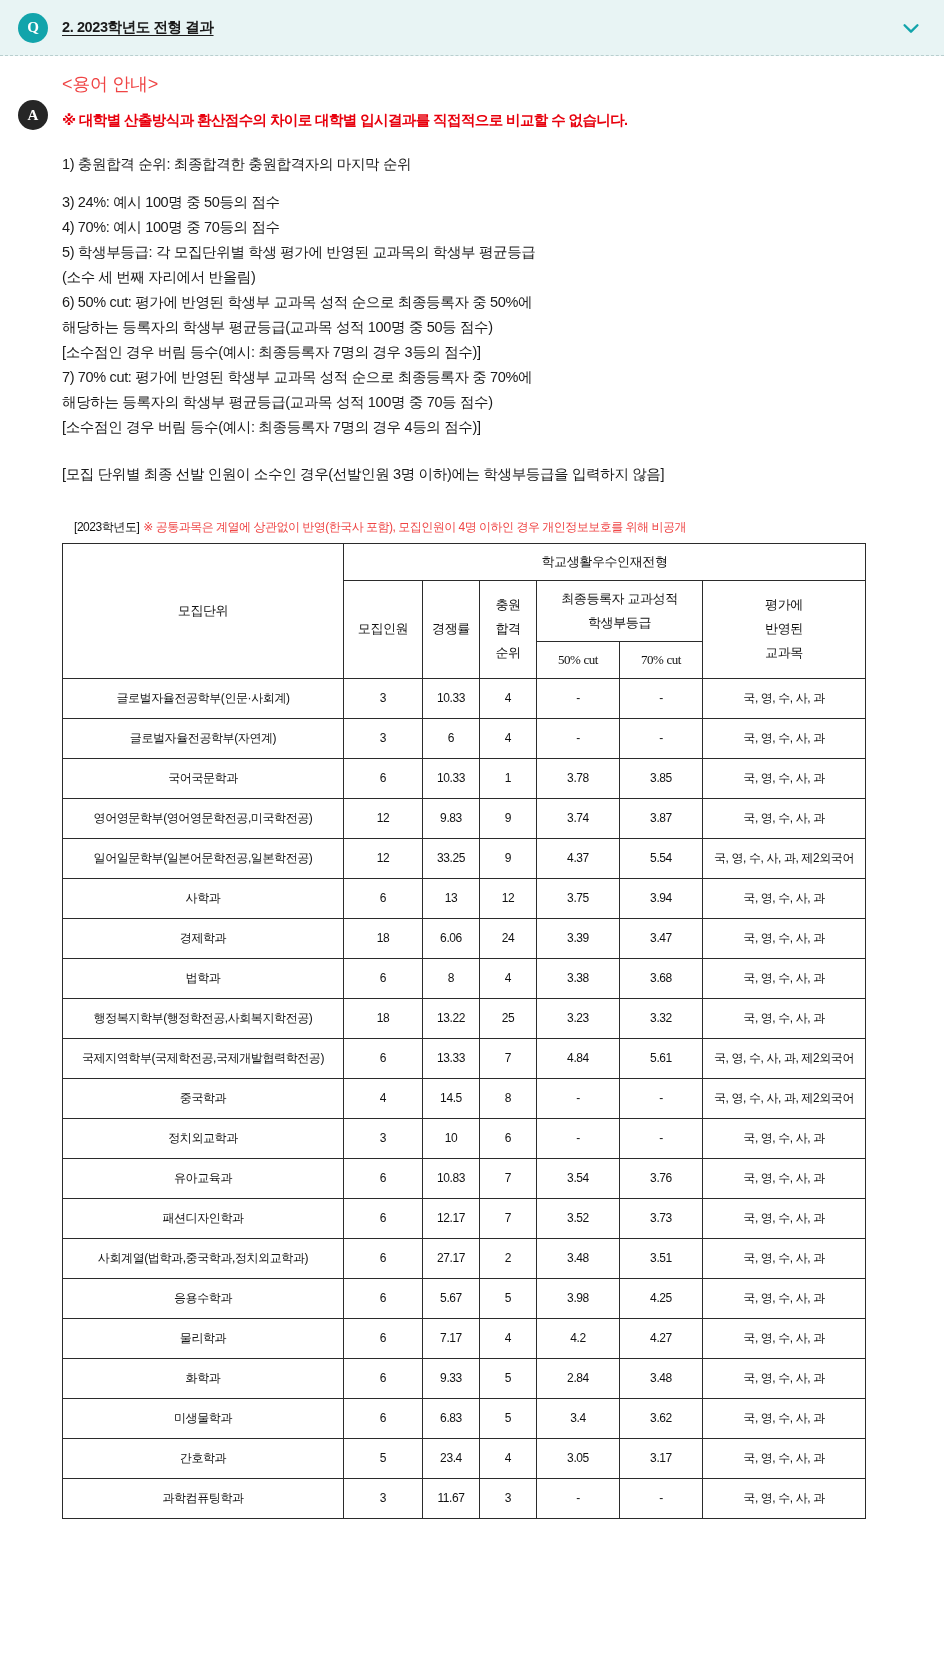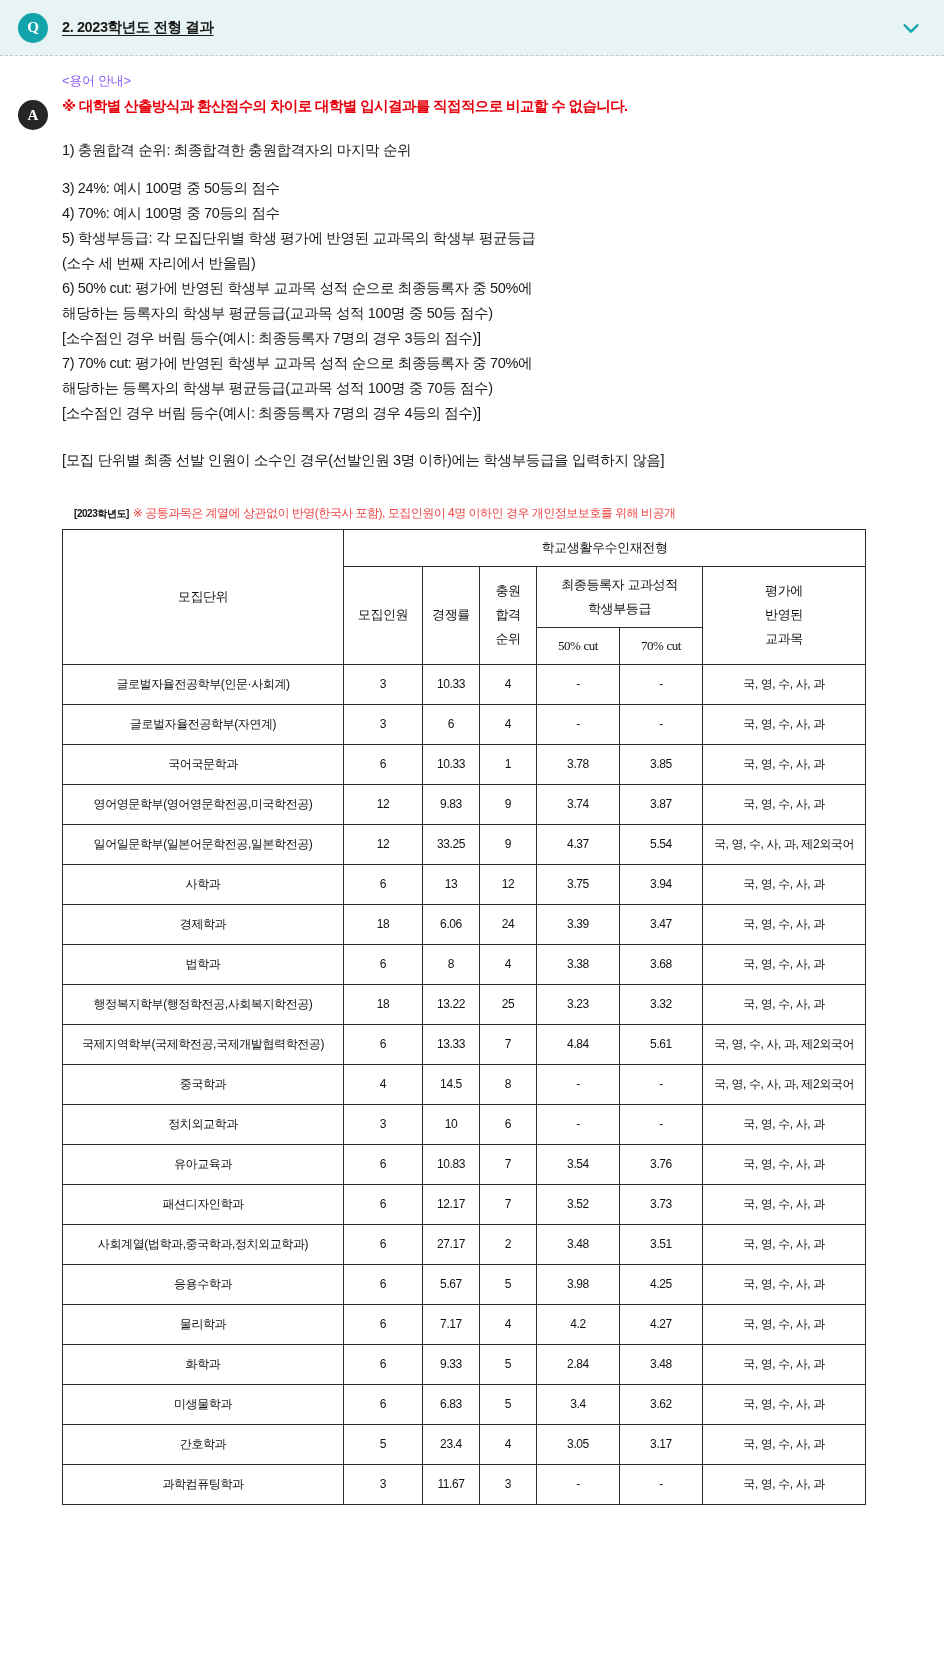--- a/index.html
+++ b/index.html
@@ -71,24 +71,24 @@
     position: absolute;
     left: 18px;
     top: 44px;
   }
   .body-inner {
     padding-left: 44px;
     padding-right: 8px;
   }
 
   .term-title {
-    font-size: 13px;
-    color: #8b5cf6;
+    font-size: 18px;
+    color: #ef4444;
     letter-spacing: -0.3px;
-    margin: 0 0 6px 0;
+    margin: 0 0 14px 0;
   }
   .warn-line {
     color: #e8000d;
     font-weight: bold;
     font-size: 14.5px;
     letter-spacing: -0.6px;
     margin: 0 0 22px 0;
     line-height: 1.4;
   }
   .note-line {
@@ -103,22 +103,22 @@
   .gap-md { height: 22px; }
   .gap-lg { height: 30px; }
 
   
   .tbl-caption {
     margin: 0 0 7px 0;
     white-space: nowrap;
     letter-spacing: -0.45px;
   }
   .tbl-caption .cap-strong {
-    font-size: 10px;
-    font-weight: bold;
+    font-size: 12px;
+    font-weight: normal;
     color: #111;
     padding-left: 12px;
   }
   .tbl-caption .cap-note {
     font-size: 12px;
     color: #ef4444;
     letter-spacing: -0.5px;
   }
 
   

